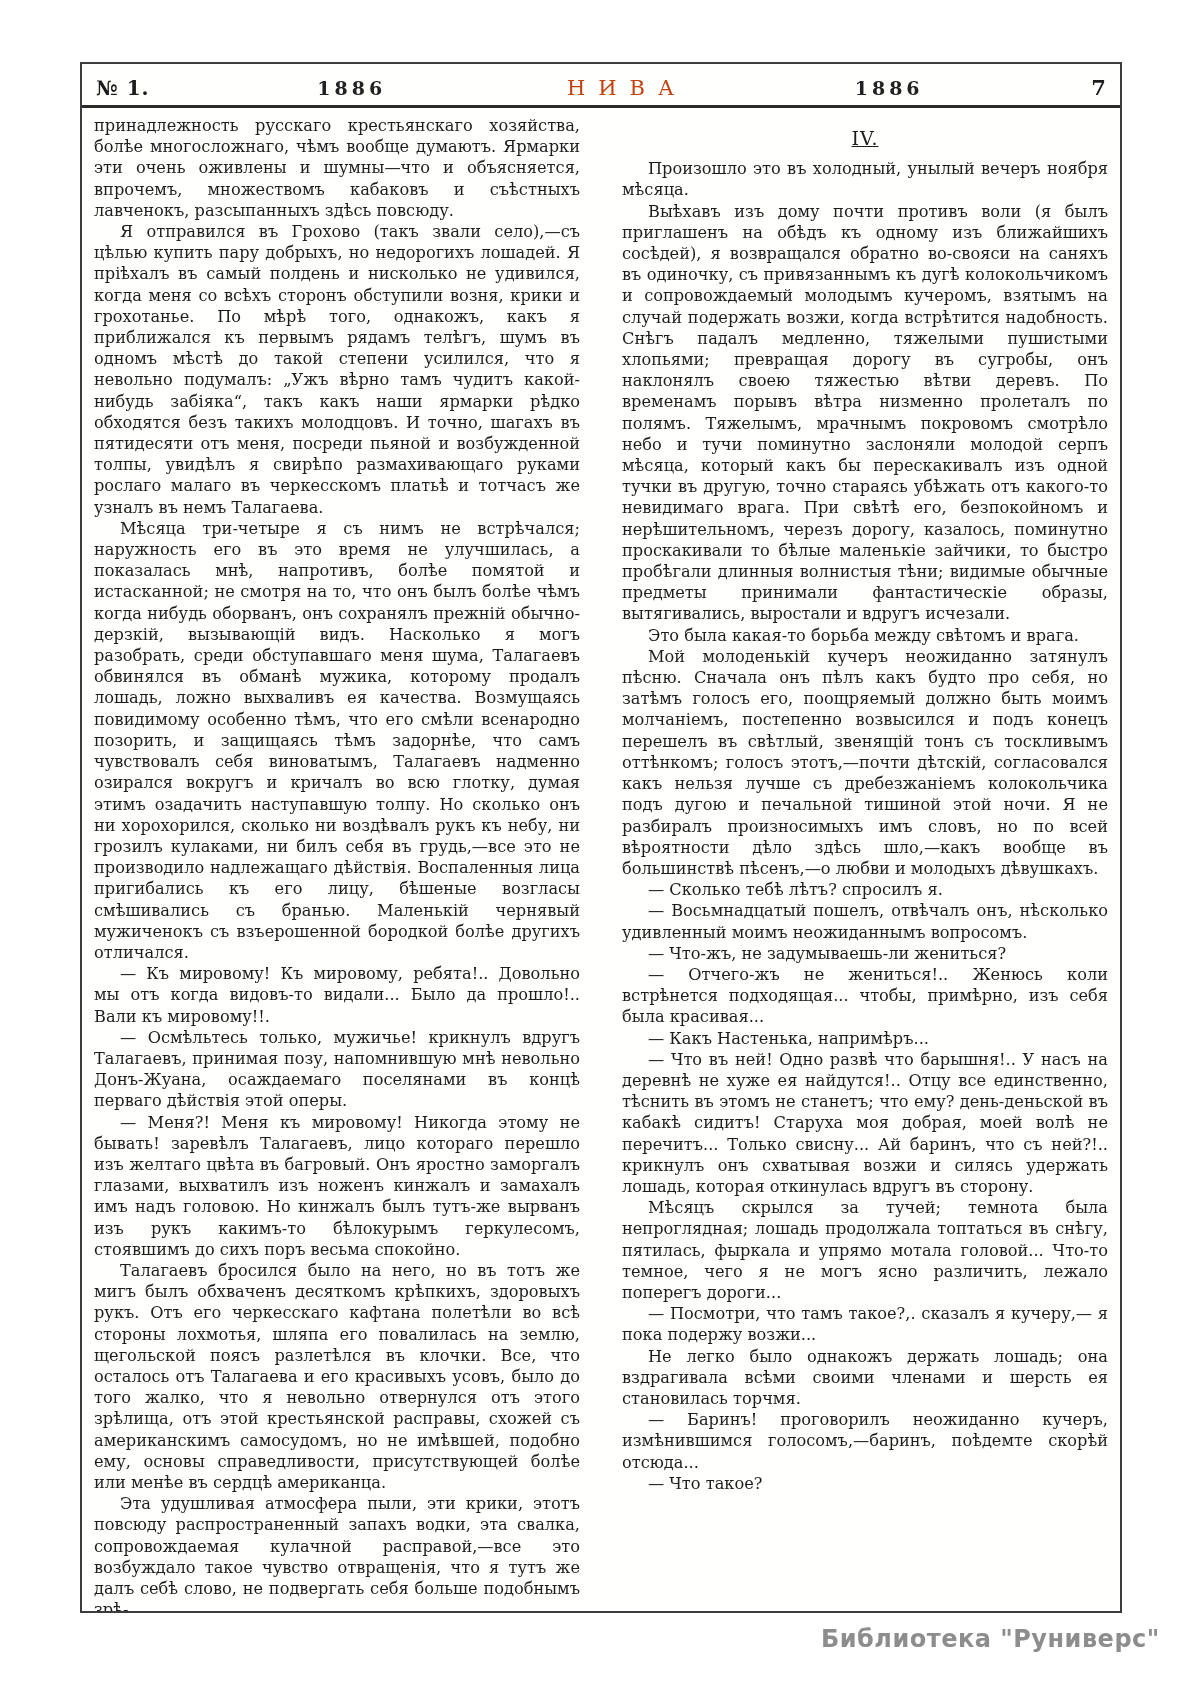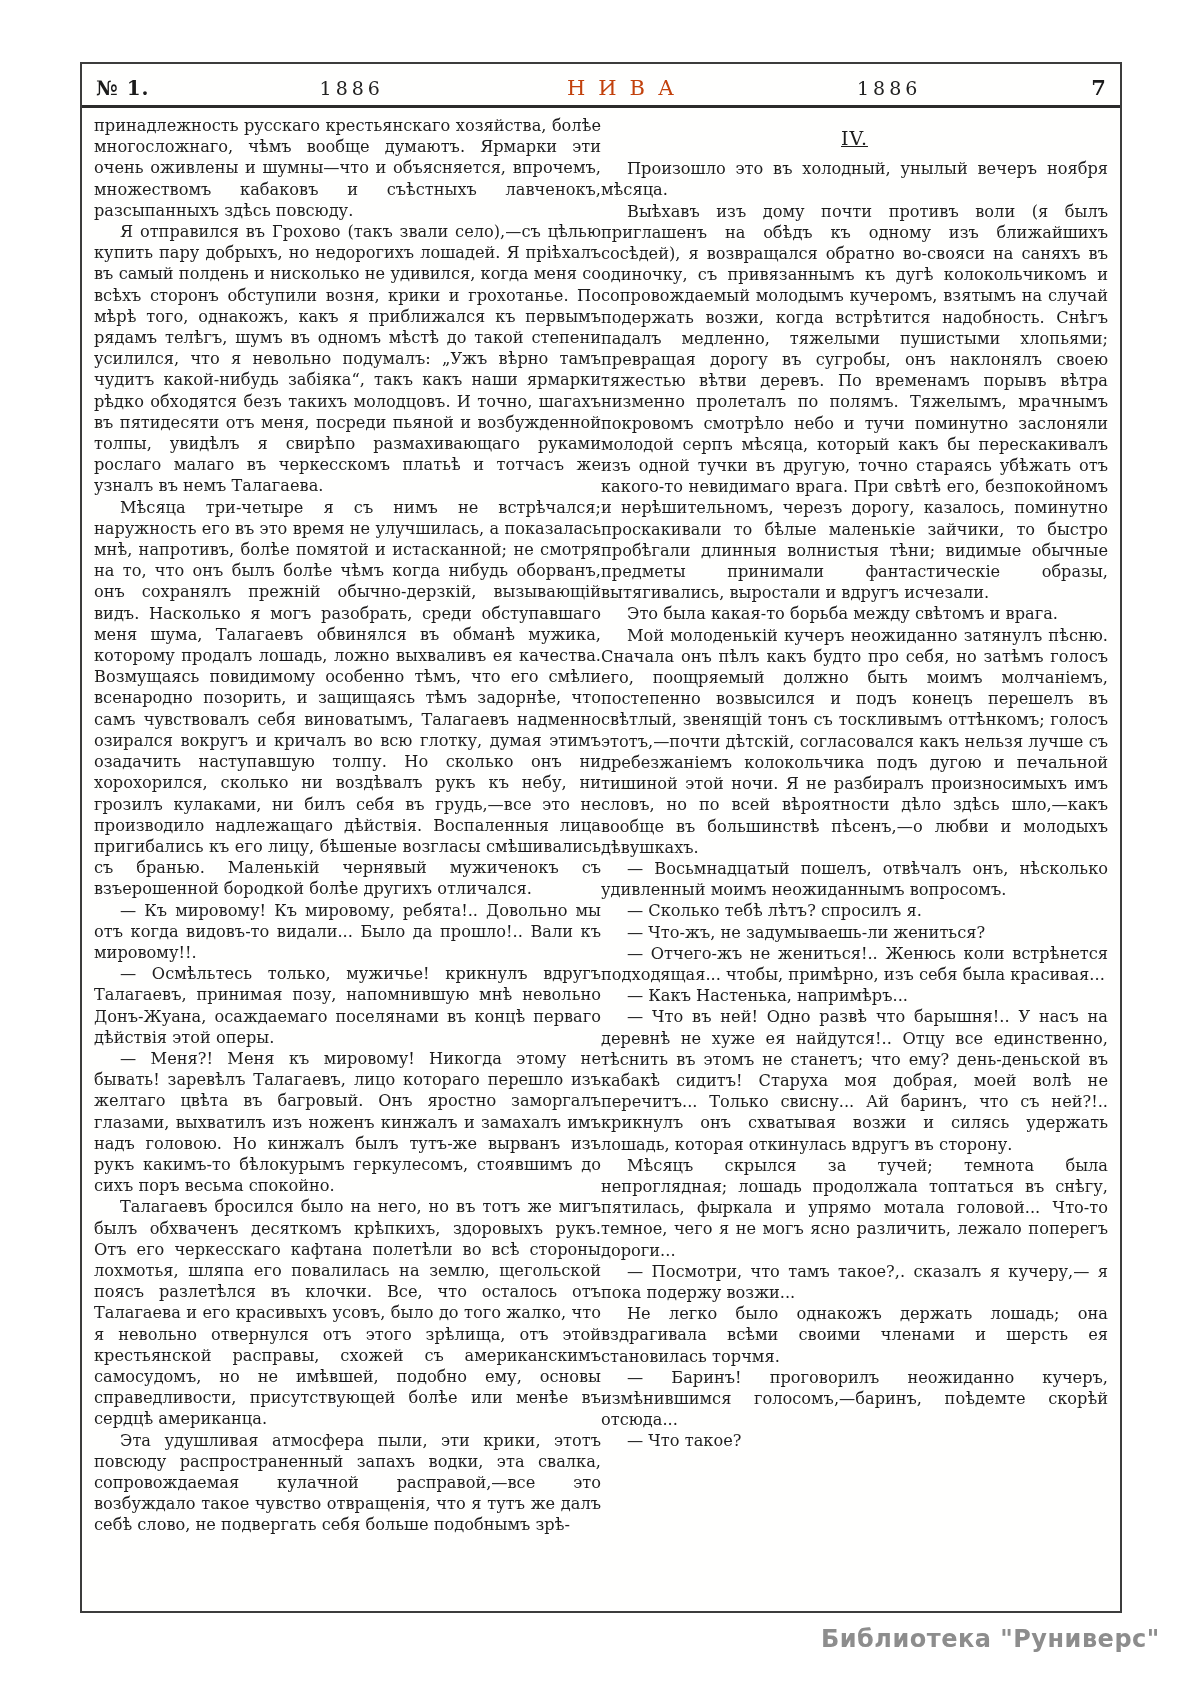--- a/index.html
+++ b/index.html
@@ -35,33 +35,35 @@
   }
   .issue {
     font-size: 20px;
     font-weight: bold;
     letter-spacing: 1px;
   }
   .year {
     font-size: 19px;
     letter-spacing: 4px;
     color: #222;
+    font-weight: bold;
   }
   .masthead {
     font-size: 21px;
     letter-spacing: 13px;
     padding-left: 13px; 
     color: #c2410c;
   }
   .pageno {
     font-size: 21px;
     font-weight: bold;
   }
   .columns {
     display: flex;
+    gap: 42px;
     padding: 7px 12px 0 12px;
     box-sizing: border-box;
   }
   .col {
     width: 50%;
     text-align: justify;
     font-size: 16.2px;
     line-height: 21.2px;
     color: #1d1d1d;
     overflow: hidden;
@@ -117,22 +119,22 @@
         <p class="para indent">Эта удушливая атмосфера пыли, эти крики, этотъ повсюду распространенный запахъ водки, эта свалка, сопровождаемая кулачной расправой,—все это возбуждало такое чувство отвращенія, что я тутъ же далъ себѣ слово, не подвергать себя больше подобнымъ зрѣ-</p>
       </div>
 
     <div class="col">
       <h3 class="section-heading">IV.</h3>
       <div>
           <p class="para indent">Произошло это въ холодный, унылый вечеръ ноября мѣсяца.</p>
           <p class="para indent">Выѣхавъ изъ дому почти противъ воли (я былъ приглашенъ на обѣдъ къ одному изъ ближайшихъ сосѣдей), я возвращался обратно во-свояси на саняхъ въ одиночку, съ привязаннымъ къ дугѣ колокольчикомъ и сопровождаемый молодымъ кучеромъ, взятымъ на случай подержать возжи, когда встрѣтится надобность. Снѣгъ падалъ медленно, тяжелыми пушистыми хлопьями; превращая дорогу въ сугробы, онъ наклонялъ своею тяжестью вѣтви деревъ. По временамъ порывъ вѣтра низменно пролеталъ по полямъ. Тяжелымъ, мрачнымъ покровомъ смотрѣло небо и тучи поминутно заслоняли молодой серпъ мѣсяца, который какъ бы перескакивалъ изъ одной тучки въ другую, точно стараясь убѣжать отъ какого-то невидимаго врага. При свѣтѣ его, безпокойномъ и нерѣшительномъ, черезъ дорогу, казалось, поминутно проскакивали то бѣлые маленькіе зайчики, то быстро пробѣгали длинныя волнистыя тѣни; видимые обычные предметы принимали фантастическіе образы, вытягивались, выростали и вдругъ исчезали.</p>
           <p class="para indent">Это была какая-то борьба между свѣтомъ и врага.</p>
           <p class="para indent">Мой молоденькій кучеръ неожиданно затянулъ пѣсню. Сначала онъ пѣлъ какъ будто про себя, но затѣмъ голосъ его, поощряемый должно быть моимъ молчаніемъ, постепенно возвысился и подъ конецъ перешелъ въ свѣтлый, звенящій тонъ съ тоскливымъ оттѣнкомъ; голосъ этотъ,—почти дѣтскій, согласовался какъ нельзя лучше съ дребезжаніемъ колокольчика подъ дугою и печальной тишиной этой ночи. Я не разбиралъ произносимыхъ имъ словъ, но по всей вѣроятности дѣло здѣсь шло,—какъ вообще въ большинствѣ пѣсенъ,—о любви и молодыхъ дѣвушкахъ.</p>
+          <p class="para indent">— Сколько тебѣ лѣтъ? спросилъ я.</p>
           <p class="para indent">— Восьмнадцатый пошелъ, отвѣчалъ онъ, нѣсколько удивленный моимъ неожиданнымъ вопросомъ.</p>
-          <p class="para indent">— Сколько тебѣ лѣтъ? спросилъ я.</p>
           <p class="para indent">— Что-жъ, не задумываешь-ли жениться?</p>
           <p class="para indent">— Отчего-жъ не жениться!.. Женюсь коли встрѣнется подходящая... чтобы, примѣрно, изъ себя была красивая...</p>
           <p class="para indent">— Какъ Настенька, напримѣръ...</p>
           <p class="para indent">— Что въ ней! Одно развѣ что барышня!.. У насъ на деревнѣ не хуже ея найдутся!.. Отцу все единственно, тѣснить въ этомъ не станетъ; что ему? день-деньской въ кабакѣ сидитъ! Старуха моя добрая, моей волѣ не перечитъ... Только свисну... Ай баринъ, что съ ней?!.. крикнулъ онъ схватывая возжи и силясь удержать лошадь, которая откинулась вдругъ въ сторону.</p>
           <p class="para indent">Мѣсяцъ скрылся за тучей; темнота была непроглядная; лошадь продолжала топтаться въ снѣгу, пятилась, фыркала и упрямо мотала головой... Что-то темное, чего я не могъ ясно различить, лежало поперегъ дороги...</p>
           <p class="para indent">— Посмотри, что тамъ такое?,. сказалъ я кучеру,— я пока подержу возжи...</p>
           <p class="para indent">Не легко было однакожъ держать лошадь; она вздрагивала всѣми своими членами и шерсть ея становилась торчмя.</p>
           <p class="para indent">— Баринъ! проговорилъ неожиданно кучеръ, измѣнившимся голосомъ,—баринъ, поѣдемте скорѣй отсюда...</p>
           <p class="para indent">— Что такое?</p>
         </div>

